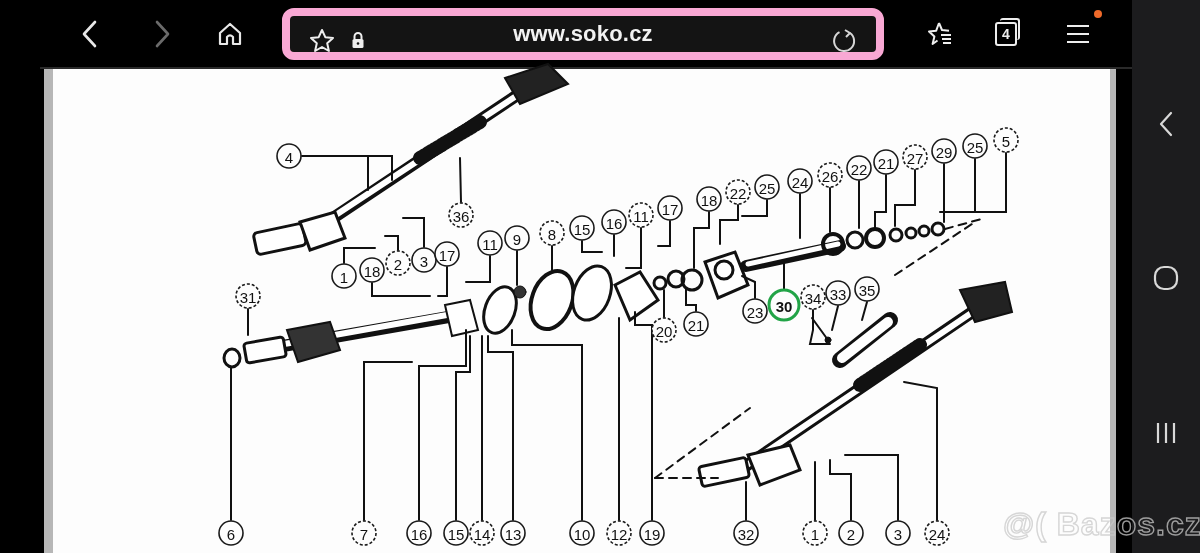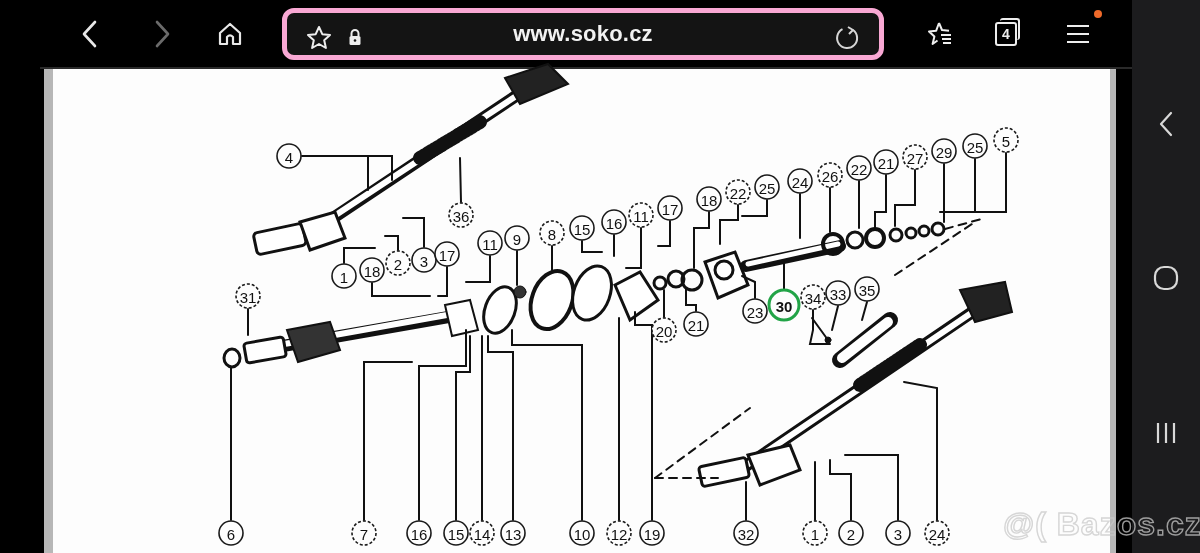--- a/index.html
+++ b/index.html
@@ -6,21 +6,21 @@
   body {
     width: 1200px; height: 553px; overflow: hidden; position: relative;
     background: #000; font-family: "Liberation Sans", sans-serif;
   }
   
   .topbar { position: absolute; left: 0; top: 0; width: 1132px; height: 68px; background: #000; }
   .nav-btn { position: absolute; top: 14px; width: 40px; height: 40px; display: flex; align-items: center; justify-content: center; cursor: pointer; }
   .nav-btn svg { display: block; }
   .urlbar {
     position: absolute; left: 282px; top: 8px; width: 602px; height: 52px;
-    border: 5px solid #f9a8d4; border-radius: 12px; background: #141414; box-sizing: border-box;
+    border: 8px solid #f9a8d4; border-radius: 12px; background: #141414; box-sizing: border-box;
   }
   .url-text {
     position: absolute; left: 0; right: 0; top: 0; bottom: 0; display: flex; align-items: center; justify-content: center;
     color: #f2f2f2; font-size: 22px; font-weight: bold; letter-spacing: 0.2px;
   }
   .url-star { position: absolute; left: 18px; top: 11px; }
   .url-lock { position: absolute; left: 61px; top: 15px; }
   .url-reload { position: absolute; right: 18px; top: 11px; }
   .tab-count {
     position: absolute; left: 995px; top: 22px; width: 22px; height: 24px; border: 2px solid #eee; border-radius: 3px;

